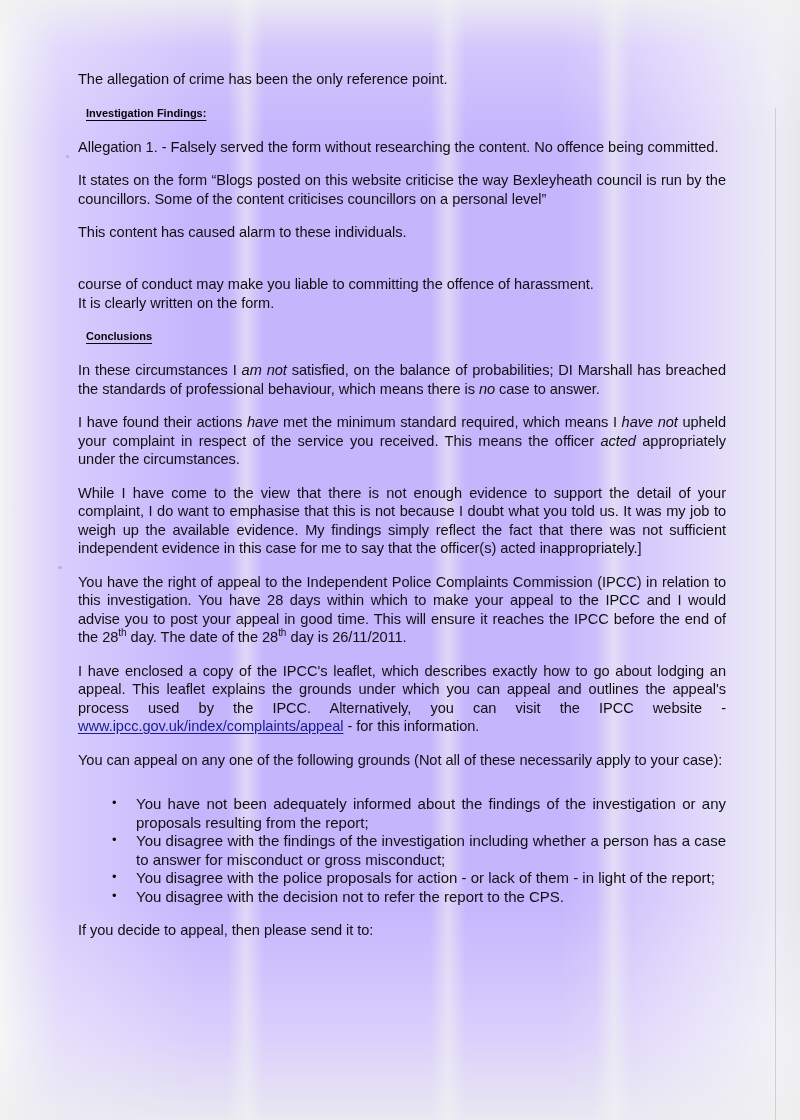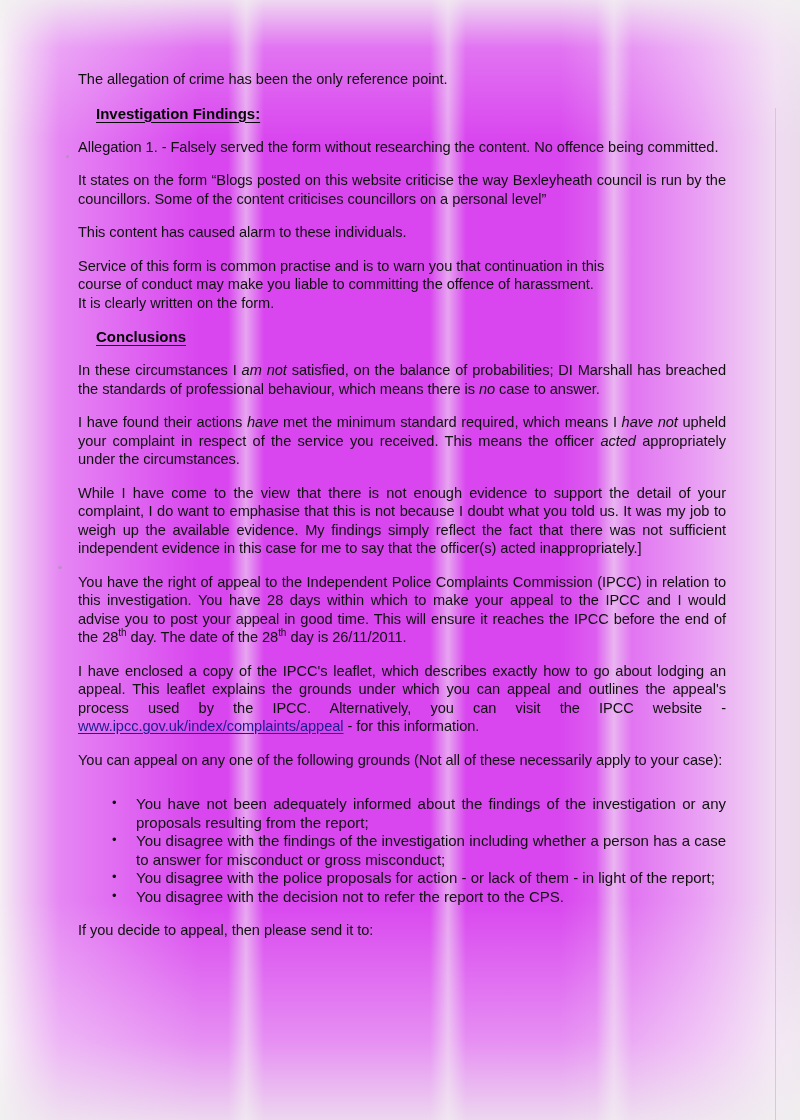--- a/index.html
+++ b/index.html
@@ -6,21 +6,21 @@
     margin: 0;
     padding: 0;
     background: #ffffff;
   }
 
   .page {
     position: relative;
     width: 800px;
     height: 1120px;
     margin: 0;
-    background: #d946ef;
+    background: #c4b5fd;
     overflow: hidden;
     font-family: "Liberation Sans", sans-serif;
   }
 
   
   .scan-tint-a {
     position: absolute;
     inset: 0;
     background:
       linear-gradient(90deg,
@@ -86,27 +86,27 @@
     letter-spacing: -0.05px;
   }
   .para.left {
     text-align: left;
   }
   .para.tight {
     margin-bottom: 26px;
   }
 
   .heading {
-    font-size: 15px;
+    font-size: 11px;
     line-height: 19px;
     color: #050505;
     font-weight: bold;
     text-decoration: underline;
     text-underline-offset: 2.5px;
-    margin: 0 0 15px 18px;
+    margin: 0 0 15px 8px;
   }
 
   .bullets {
     list-style: none;
     margin: 0 0 15px 0;
     padding: 0;
   }
   .bullets li {
     position: relative;
     font-size: 15px;
@@ -163,21 +163,21 @@
 
     <p class="heading">Investigation Findings:</p>
 
     <p class="para">Allegation 1. - Falsely served the form without researching the content. No offence being committed.</p>
 
     <p class="para">It states on the form “Blogs posted on this website criticise the way Bexleyheath council is run by the councillors. Some of the content criticises councillors on a personal level”</p>
 
     <p class="para left">This content has caused alarm to these individuals.</p>
 
     <p class="para left">
-      <span>Service of this form is common practise and is to warn you that continuation in this</span><br>
+      <br>
       <span>course of conduct may make you liable to committing the offence of harassment.</span><br>
       <span>It is clearly written on the form.</span>
     </p>
 
     <p class="heading">Conclusions</p>
 
     <p class="para">
       <span>In these circumstances I </span><em>am not</em><span> satisfied, on the balance of probabilities; DI Marshall has breached the standards of professional behaviour, which means there is </span><em>no</em><span> case to answer.</span>
     </p>
 

